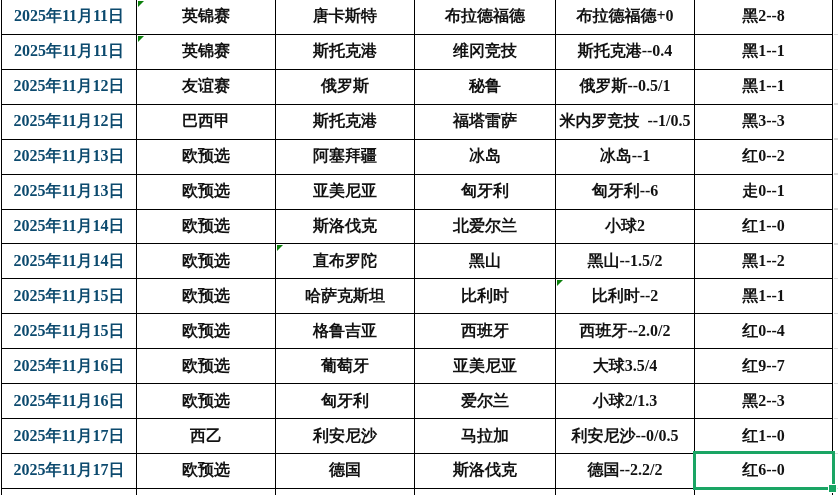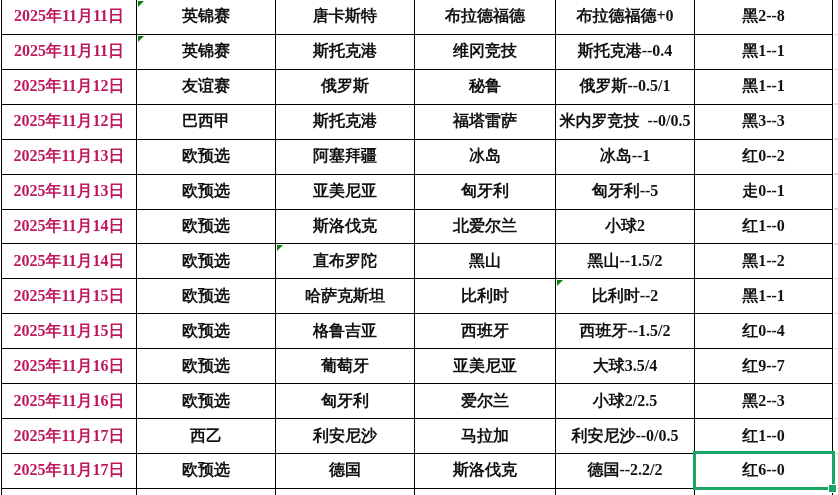--- a/index.html
+++ b/index.html
@@ -17,21 +17,21 @@
   }
   .row{display:contents;}
   .cell{
     position:relative;
     display:flex;align-items:center;justify-content:center;
     border-right:1.5px solid #000;border-bottom:1.5px solid #000;
     font-weight:bold;font-size:16px;color:#121212;
     white-space:pre;overflow:visible;box-sizing:border-box;
     background:#fff;
   }
-  .c-date{color:#be185d;}
+  .c-date{color:#0c4a6e;}
   .err-tri{
     position:absolute;left:1px;top:1px;width:0;height:0;
     border-top:6px solid #0c800c;border-right:6px solid transparent;
   }
   .sel-ring{
     position:absolute;inset:-2.5px;border:3px solid #1aa564;
     z-index:10;pointer-events:none;
   }
   .sel-handle{
     position:absolute;right:-5px;bottom:-5px;width:7px;height:7px;
@@ -76,39 +76,39 @@
       <div class="cell">秘鲁</div>
       <div class="cell">俄罗斯--0.5/1</div>
       <div class="cell">黑1--1</div>
     </div>
 
     <div class="row">
       <div class="cell c-date">2025年11月12日</div>
       <div class="cell">巴西甲</div>
       <div class="cell">斯托克港</div>
       <div class="cell">福塔雷萨</div>
-      <div class="cell">米内罗竞技  --0/0.5</div>
+      <div class="cell">米内罗竞技  --1/0.5</div>
       <div class="cell">黑3--3</div>
     </div>
 
     <div class="row">
       <div class="cell c-date">2025年11月13日</div>
       <div class="cell">欧预选</div>
       <div class="cell">阿塞拜疆</div>
       <div class="cell">冰岛</div>
       <div class="cell">冰岛--1</div>
       <div class="cell">红0--2</div>
     </div>
 
     <div class="row">
       <div class="cell c-date">2025年11月13日</div>
       <div class="cell">欧预选</div>
       <div class="cell">亚美尼亚</div>
       <div class="cell">匈牙利</div>
-      <div class="cell">匈牙利--5</div>
+      <div class="cell">匈牙利--6</div>
       <div class="cell">走0--1</div>
     </div>
 
     <div class="row">
       <div class="cell c-date">2025年11月14日</div>
       <div class="cell">欧预选</div>
       <div class="cell">斯洛伐克</div>
       <div class="cell">北爱尔兰</div>
       <div class="cell">小球2</div>
       <div class="cell">红1--0</div>
@@ -130,39 +130,39 @@
       <div class="cell">比利时</div>
       <div class="cell"><span class="err-tri"></span><span>比利时--2</span></div>
       <div class="cell">黑1--1</div>
     </div>
 
     <div class="row">
       <div class="cell c-date">2025年11月15日</div>
       <div class="cell">欧预选</div>
       <div class="cell">格鲁吉亚</div>
       <div class="cell">西班牙</div>
-      <div class="cell">西班牙--1.5/2</div>
+      <div class="cell">西班牙--2.0/2</div>
       <div class="cell">红0--4</div>
     </div>
 
     <div class="row">
       <div class="cell c-date">2025年11月16日</div>
       <div class="cell">欧预选</div>
       <div class="cell">葡萄牙</div>
       <div class="cell">亚美尼亚</div>
       <div class="cell">大球3.5/4</div>
       <div class="cell">红9--7</div>
     </div>
 
     <div class="row">
       <div class="cell c-date">2025年11月16日</div>
       <div class="cell">欧预选</div>
       <div class="cell">匈牙利</div>
       <div class="cell">爱尔兰</div>
-      <div class="cell">小球2/2.5</div>
+      <div class="cell">小球2/1.3</div>
       <div class="cell">黑2--3</div>
     </div>
 
     <div class="row">
       <div class="cell c-date">2025年11月17日</div>
       <div class="cell">西乙</div>
       <div class="cell">利安尼沙</div>
       <div class="cell">马拉加</div>
       <div class="cell">利安尼沙--0/0.5</div>
       <div class="cell">红1--0</div>

